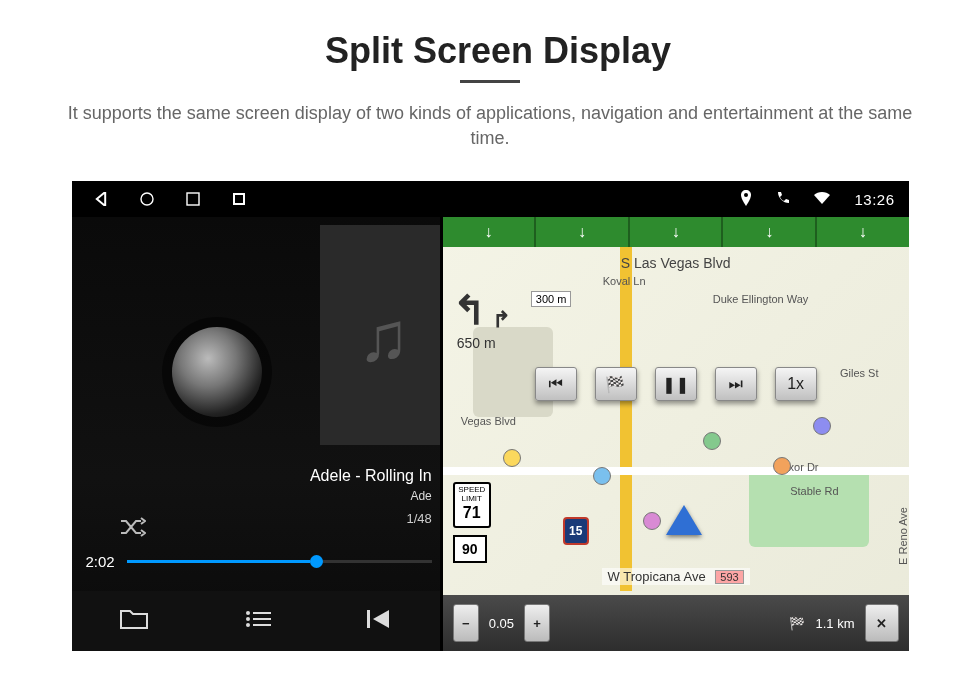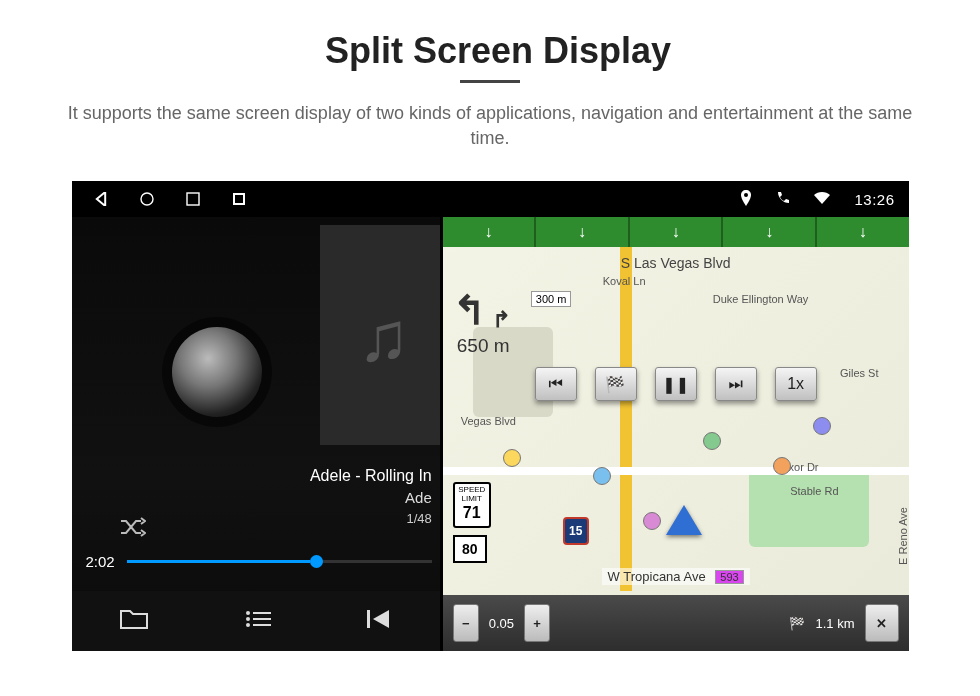--- a/index.html
+++ b/index.html
@@ -116,21 +116,21 @@
     right: 8px; top: 250px;
     text-align: left;
     font-size: 16px;
     color: #fff;
   }
   .track-artist {
     position: absolute;
     right: 8px; top: 272px;
     text-align: right;
     color: #ddd;
-    font-size: 15px;
+    font-size: 12px;
   }
   .track-index {
     position: absolute;
     right: 8px; top: 294px;
     font-size: 13px;
     color: #ccc;
   }
   .shuffle {
     position: absolute;
     left: 48px; top: 300px;
@@ -204,21 +204,21 @@
   }
   .turn-big { font-size:40px; font-weight:700; }
   .turn-small { font-size:22px; font-weight:700; }
   .turn-dist {
     position:absolute; top:74px; left:88px;
     background:#fff; border:1px solid #999;
     font-size:11px; padding:1px 4px;
   }
   .dist-label {
     position:absolute; top:118px; left:14px;
-    font-size:19px; color:#333;
+    font-size:14px; color:#333;
   }
 
   .nav-buttons {
     position:absolute; top:150px; left:50%; transform:translateX(-50%);
     display:flex; gap:18px;
   }
   .nav-btn {
     width:42px; height:34px;
     background: linear-gradient(#f5f5f5,#c0c0c0);
     border:1px solid #888; border-radius:3px;
@@ -257,21 +257,21 @@
     border-bottom:30px solid #2f6fd4;
     filter: drop-shadow(0 2px 2px rgba(0,0,0,0.5));
   }
   .poi { position:absolute; width:18px; height:18px; border-radius:50%; border:1px solid #777;}
   .street-bottom {
     position:absolute; bottom:66px; left:50%; transform:translateX(-50%);
     font-size:13px; color:#333; background:rgba(255,255,255,0.6); padding:1px 6px;
   }
   .house-num {
     display:inline-block; margin-left:6px;
-    background:#d946ef; border:1px solid #999; padding:0 4px; font-size:11px;text-align:right;
+    background:#fca5a5; border:1px solid #999; padding:0 4px; font-size:11px;text-align:right;
   }
 
   .road-label { position:absolute; font-size:11px; color:#555; }
 
   .nav-bottom {
     position:absolute; left:0; right:0; bottom:0; height:56px;
     background:linear-gradient(#4a4a4a,#2d2d2d);
     display:flex; align-items:center;
     color:#fff; font-size:13px;
     gap:10px; padding:0 10px;
@@ -428,21 +428,21 @@
         <div class="nav-btn">🏁</div>
         <div class="nav-btn">❚❚</div>
         <div class="nav-btn">⏭</div>
         <div class="nav-btn">1x</div>
       </div>
 
       <div class="speed-sign">
         <div>SPEED LIMIT</div>
         <div class="num">71</div>
       </div>
-      <div class="route-badge">80</div>
+      <div class="route-badge">90</div>
       <div class="i15">15</div>
       <div class="user-arrow"></div>
 
       <span class="road-label" style="left:160px; top:58px;">Koval Ln</span>
       <span class="road-label" style="left:270px; top:76px;">Duke Ellington Way</span>
       <span class="road-label" style="left:18px; top:198px;">Vegas Blvd</span>
       <span class="road-label" style="right:30px; top:150px;">Giles St</span>
       <span class="road-label" style="right:90px; top:244px;">Luxor Dr</span>
       <span class="road-label" style="right:70px; top:268px;">Stable Rd</span>
       <span class="road-label" style="right:6px; top:284px; transform:rotate(-90deg); transform-origin:right;">E Reno Ave</span>

